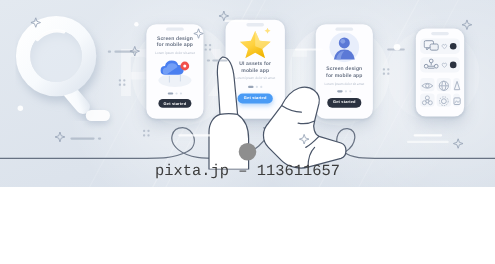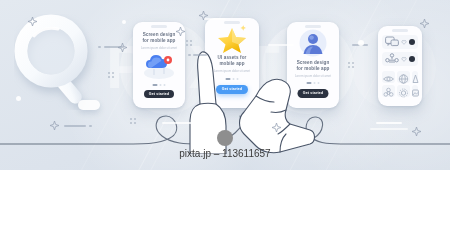--- a/index.html
+++ b/index.html
@@ -65,21 +65,21 @@
   .spark{position:absolute;}
   .tick{position:absolute;height:1.6px;border-radius:1px;background:rgba(255,255,255,.85);}
   .tickd{position:absolute;height:1.6px;border-radius:1px;background:rgba(150,162,180,.55);}
   .dot4{position:absolute;width:7px;height:7px;}
   .dot4 i{position:absolute;width:1.6px;height:1.6px;border-radius:50%;background:rgba(150,162,180,.55);}
   .blob{position:absolute;border-radius:50%;background:#fff;opacity:.9;}
 
   
   .footer{position:relative;width:450px;height:0;}
   .credit{position:absolute;left:0;right:0;top:-22px;text-align:center;
-    font-size:10px;color:#3c3c3c;font-family:Liberation Sans, sans-serif;}
+    font-size:14px;color:#3c3c3c;font-family:Liberation Mono, monospace;}
   .pxlogo{position:absolute;left:50%;transform:translateX(-50%);top:-40px;
     width:16px;height:16px;border-radius:50%;background:#8e8e8e;}
 </style>
 </head>
 <body>
 
 <div class="stage">
 
   <div class="bg-wash"></div>
 

